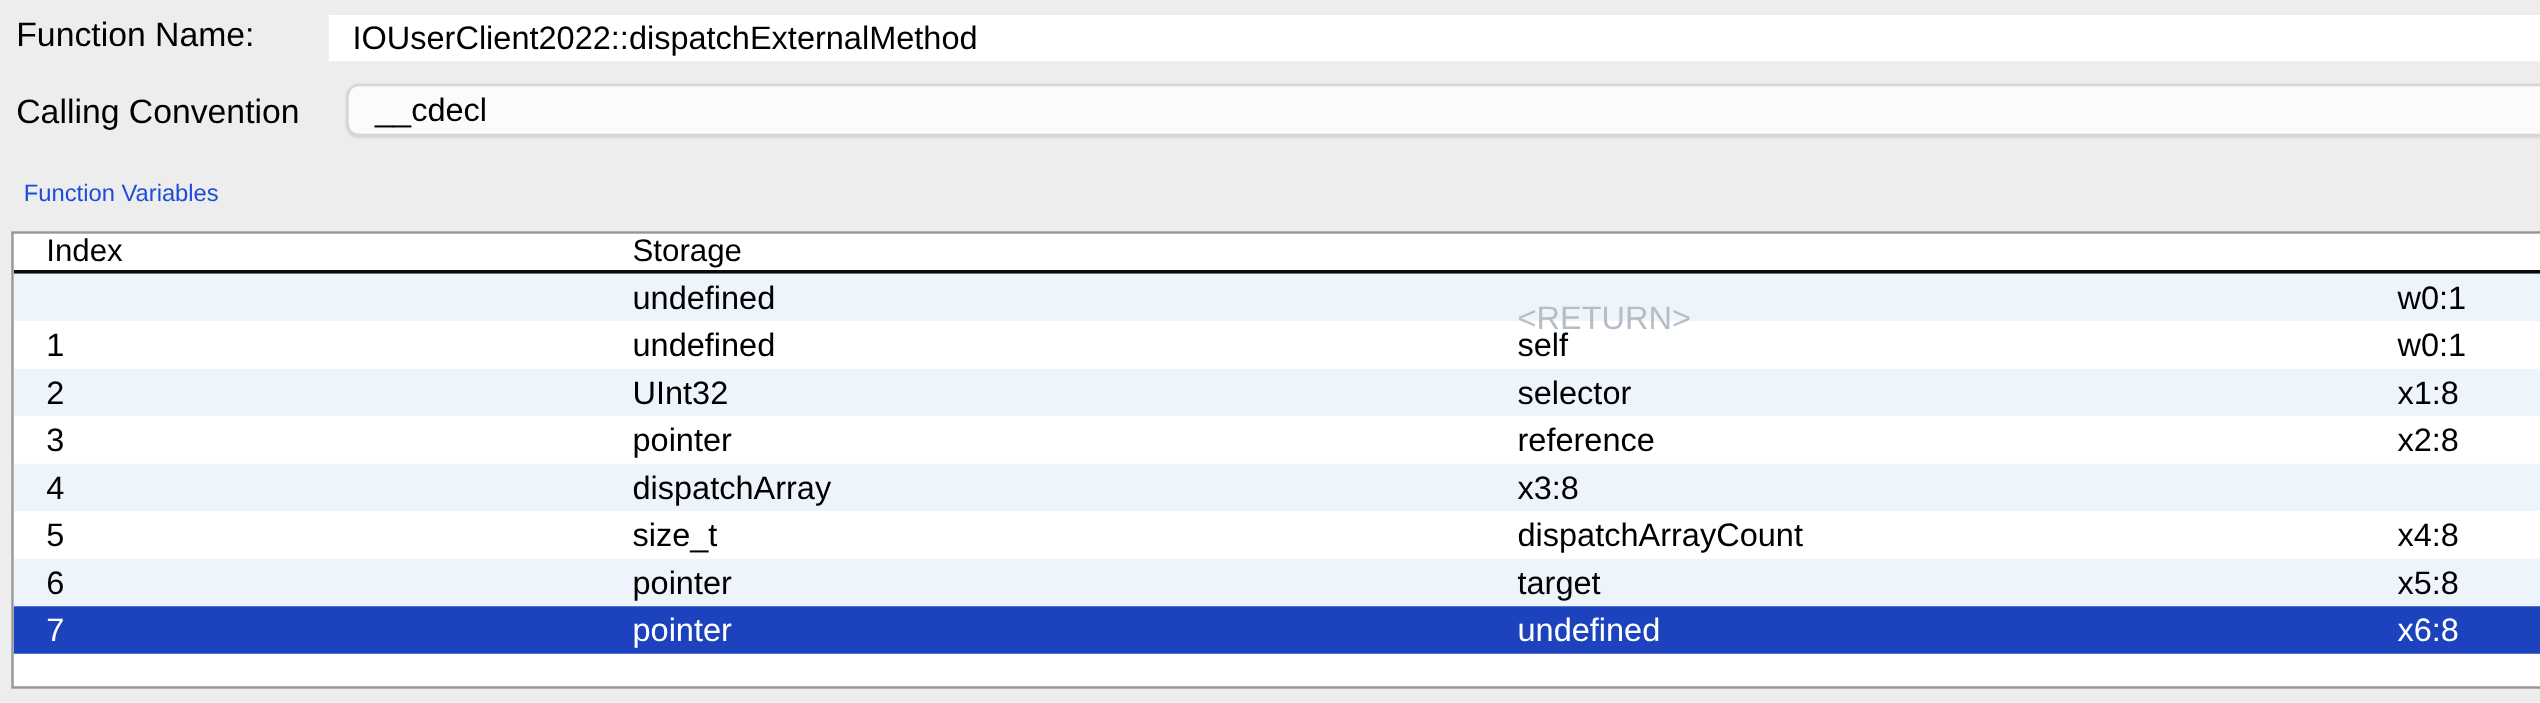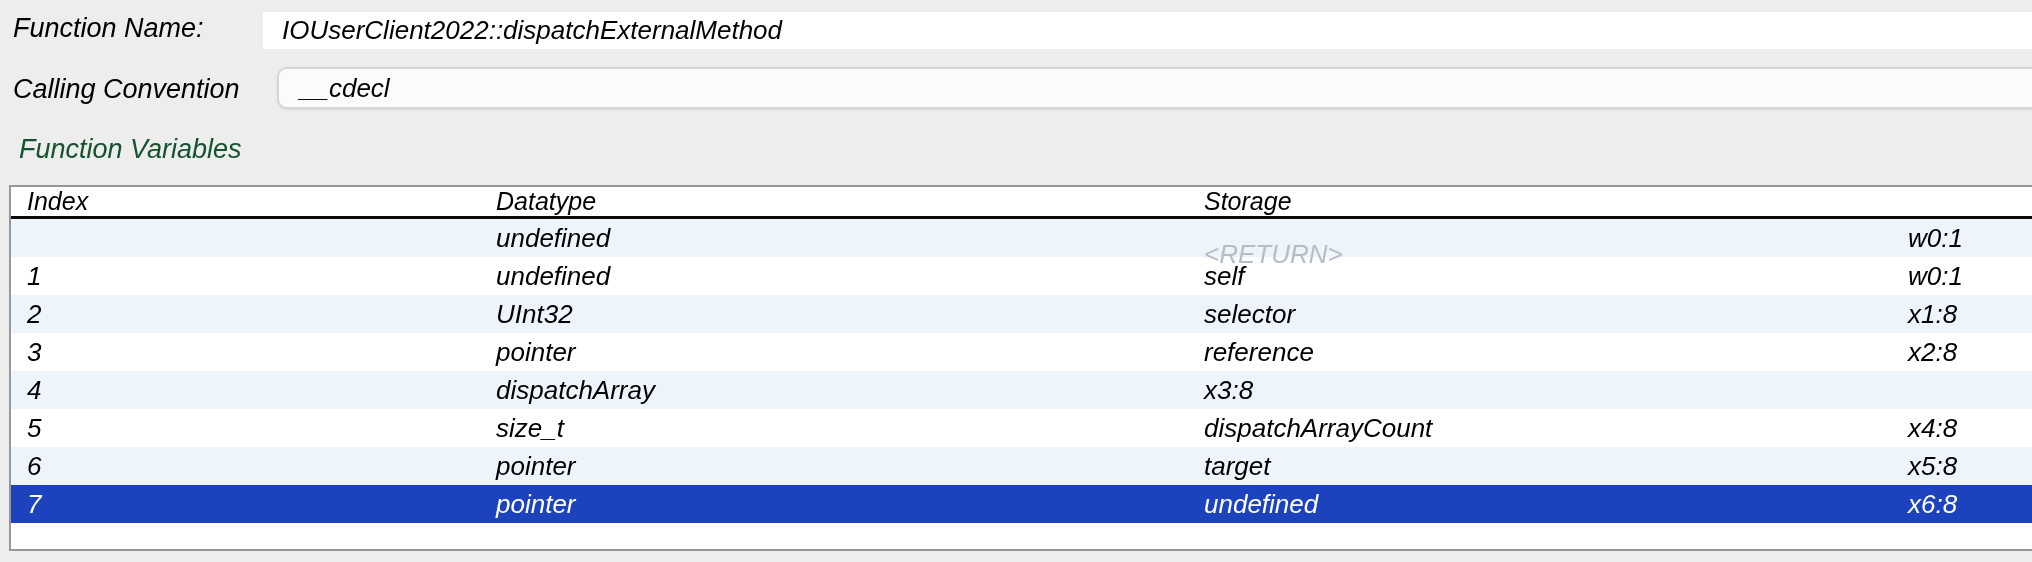--- a/index.html
+++ b/index.html
@@ -1,15 +1,15 @@
 <!DOCTYPE html>
 <html><head>
 <meta charset="utf-8">
 <style>
-  * { margin: 0; padding: 0; box-sizing: border-box; font-style: italic; }
+  * { margin: 0; padding: 0; box-sizing: border-box; }
   html, body {
     width: 2032px; height: 562px;
     background: #ededed;
     font-family: "Liberation Sans", sans-serif;
     position: relative;
     overflow: hidden;
     color: #000;
   }
   .form-label {
     position: absolute;
@@ -41,23 +41,23 @@
     border-radius: 10px;
     box-shadow: 0 1px 2px rgba(0,0,0,0.10);
     display: flex;
     align-items: center;
     padding-left: 21px;
     font-size: 26px;
     color: #000;
   }
   .section-title {
     position: absolute;
-    left: 19px; top: 134px;
-    font-size: 27px;
-    color: #14532d;
+    left: 19px; top: 145px;
+    font-size: 19px;
+    color: #1d4ed8;
     white-space: nowrap;
   }
   .table-wrap {
     position: absolute;
     left: 9px; top: 185px;
     width: 2040px;  
     height: 366px;
     background: #ffffff;
     border: 2px solid #979797;
     overflow: hidden;
@@ -67,21 +67,21 @@
     grid-template-columns: 469px 708px 704px 1fr;
   }
   .thead {
     height: 32px;
     background: #ffffff;
     border-bottom: 3px solid #0a0a0a;
     align-items: center;
     font-size: 25px;
   }
   .th, .td {
-    padding-left: 16px;
+    padding-left: 26px;
     white-space: nowrap;
     overflow: hidden;
   }
   .tr {
     height: 38px;
     align-items: center;
     font-size: 26px;
     background: #ffffff;
   }
   .tr.alt { background: #eef4fb; }
@@ -99,21 +99,20 @@
 
 <div class="combo">
   <span>__cdecl</span>
 </div>
 
 <div class="section-title">Function Variables</div>
 
 <div class="table-wrap">
   <div class="thead" id="thead">
       <div class="th col-index">Index</div>
-      <div class="th col-datatype">Datatype</div>
       <div class="th col-storage">Storage</div>
     </div>
   <div class="tbody" id="tbody">
       <div class="tr alt">
         <div class="td col-index"></div>
         <div class="td col-datatype">undefined</div>
         <div class="td col-name muted">&lt;RETURN&gt;</div>
         <div class="td col-storage">w0:1</div>
       </div>
       <div class="tr">

